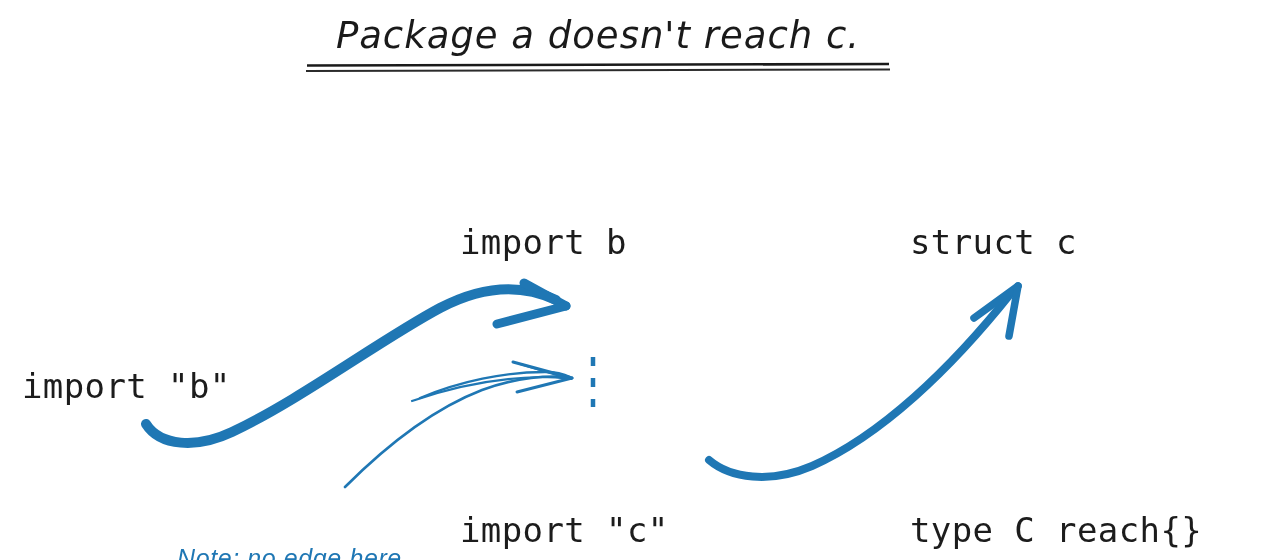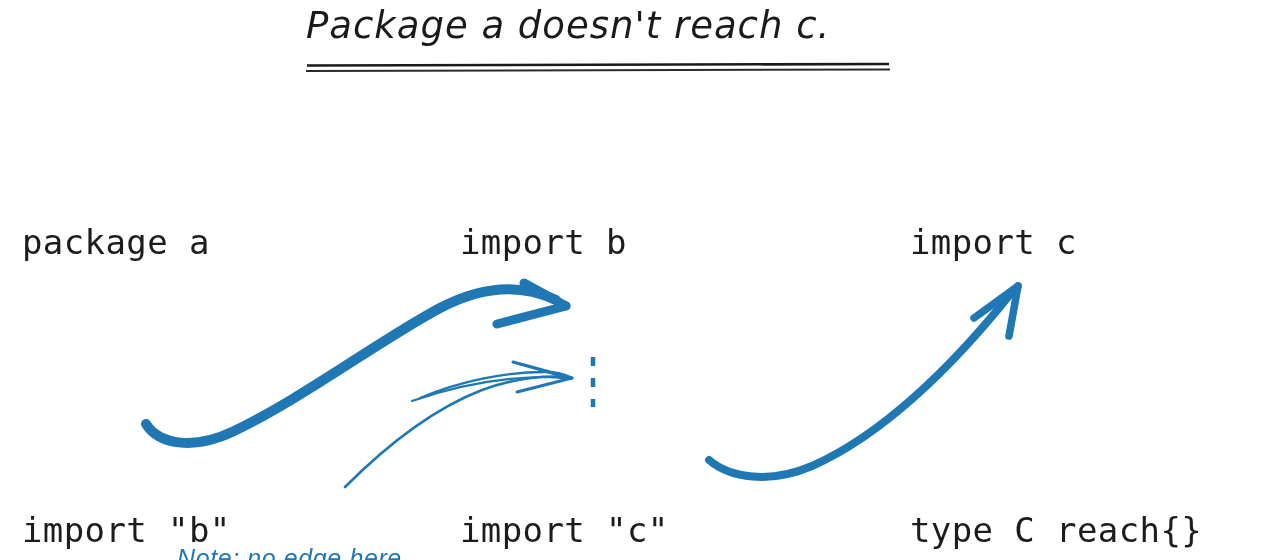--- a/index.html
+++ b/index.html
@@ -24,23 +24,23 @@
     position: absolute;
     left: 0; top: 0;
     width: 1279px;
     height: 560px;
     pointer-events: none;
   }
   
   #title-block {
     position: absolute;
     left: 306px;
-    top: 4px;
+    top: 14px;
     width: 584px;
-    text-align: left;
+    text-align: center;
   }
   #title-text {
     font-family: "DejaVu Sans", sans-serif;
     font-size: 37px;
     font-style: italic;
     font-weight: 500;
     color: #1a1a1a;
     letter-spacing: 1.0px;
     white-space: nowrap;
     line-height: 44px;
@@ -78,41 +78,40 @@
 </head>
 <body>
 
 <div id="diagram-root">
 
   <div id="title-block">
     <div id="title-text">Package a doesn't reach c.</div>
   </div>
 
   <div class="code-col" id="col-a">
-    <span class="code-line">package a</span>
     <span class="code-line blank">&nbsp;</span>
     <span class="code-line">import "b"</span>
     
     
     
     
   </div>
 
   <div class="code-col" id="col-b">
     <span class="code-line">import b</span>
     <span class="code-line blank">&nbsp;</span>
     <span class="code-line">import "c"</span>
     
     
     
     
   </div>
 
   <div class="code-col" id="col-c">
-    <span class="code-line">import c</span>
+    <span class="code-line">struct c</span>
     <span class="code-line blank">&nbsp;</span>
     <span class="code-line">type C reach{}</span>
   </div>
 
   <svg class="layer-svg" viewBox="0 0 1279 560">
     
     <g>
       <path d="M 307 65.5 L 889 64.0" stroke="#1a1a1a" stroke-width="2.6" fill="none" stroke-linecap="butt"></path>
       <path d="M 306 71.0 L 890 69.5" stroke="#2b2b2b" stroke-width="2.0" fill="none" stroke-linecap="butt"></path>
     </g>

